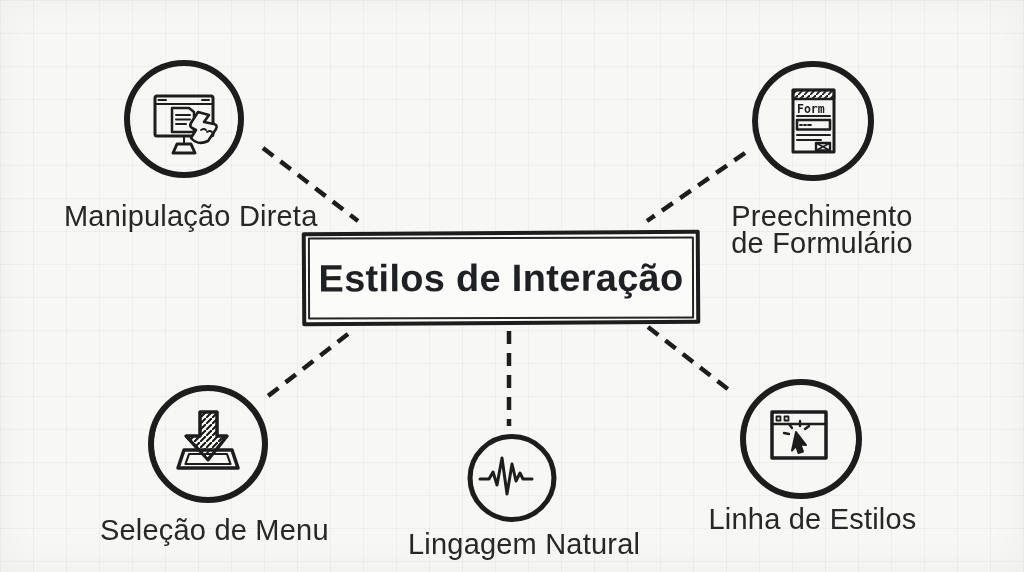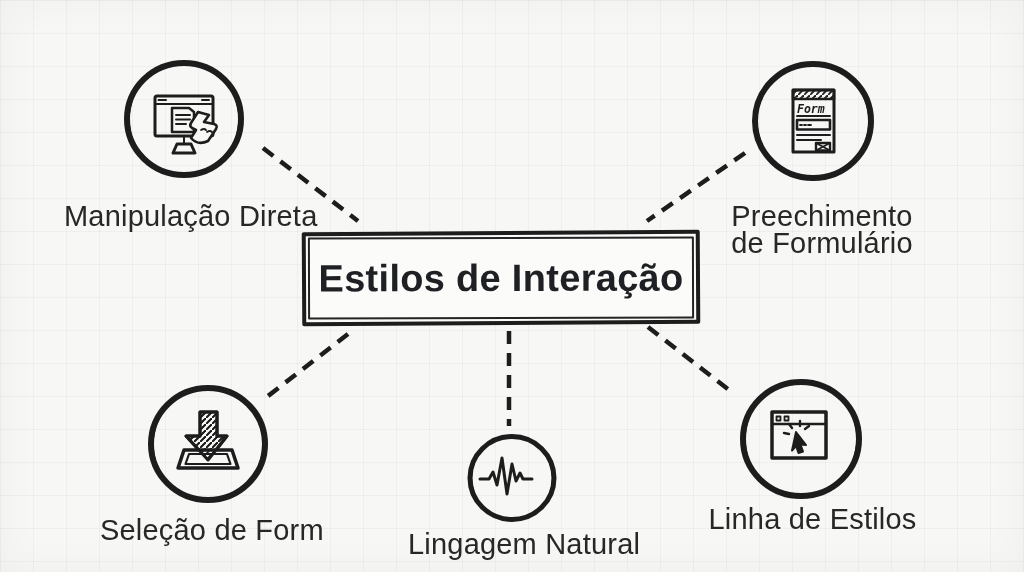--- a/index.html
+++ b/index.html
@@ -96,21 +96,21 @@
       <line x1="54" y1="66" x2="64" y2="66" stroke-width="2"></line>
       <path d="M55 86 h14 l4 9 h-22 z" stroke-width="3"></path>
       <path d="M62 78 v8" stroke-width="2"></path>
       <path d="M76 54 l-7 11 q-2 3 1 5 l4 2 -5 8 q7 8 17 3 l8 -12 q2 -4 -2 -5 l-10 -2 5 -7 z" stroke-width="2.6" fill="#f7f7f5"></path>
       <path d="M79 72 q3 -2 5 0 M85 74 q3 -2 5 0" stroke-width="1.8"></path>
     </svg>
     </span>
   </div>
   <div class="label" style="left:64px;top:203px;width:230px;">Manipulação Direta</div>
 
-  <div class="node" style="left:750px;top:59px;font-style:italic;">
+  <div class="node" style="left:750px;top:59px;">
     <span>
     <svg width="126" height="126" viewBox="0 0 126 126" fill="none" stroke="#1d1d1d" stroke-linecap="round" stroke-linejoin="round">
       <ellipse cx="63" cy="62" rx="58" ry="57" stroke-width="6"></ellipse>
       <ellipse cx="63" cy="62" rx="56.5" ry="57.5" stroke-width="2.5" transform="rotate(-6 63 62)"></ellipse>
       <rect x="43" y="31" width="41" height="62" stroke-width="3"></rect>
       <rect x="43" y="31" width="41" height="9" stroke-width="2.5" fill="url(#hatch)"></rect>
       <text x="47" y="54" font-size="11.5" font-weight="bold" fill="#1d1d1d" stroke="none" font-family="'DejaVu Sans Mono', monospace">Form</text>
       <line x1="47" y1="57" x2="80" y2="57" stroke-width="2"></line>
       <rect x="47" y="61" width="33" height="9.5" stroke-width="2.6"></rect>
       <path d="M50 66 h2 m2 0 h2 m2 0 h3" stroke-width="1.8"></path>
@@ -131,21 +131,21 @@
     <svg width="124" height="124" viewBox="0 0 124 124" fill="none" stroke="#1d1d1d" stroke-linecap="round" stroke-linejoin="round">
       <ellipse cx="62" cy="62" rx="57" ry="56" stroke-width="6"></ellipse>
       <ellipse cx="62" cy="62" rx="55.5" ry="56.5" stroke-width="2.5" transform="rotate(7 62 62)"></ellipse>
       <path d="M54 30 h17 v24 h10 L62 78 40 54 h14 z" stroke-width="3" fill="url(#hatch)"></path>
       <path d="M38 68 h48 l6 18 h-60 z" stroke-width="3.5" fill="#f7f7f5"></path>
       <path d="M43 72 h38 l3.5 10 h-45 z" stroke-width="2.2"></path>
       <path d="M54 30 h17 v24 h10 L62 78 40 54 h14 z" stroke-width="3" fill="url(#hatch)"></path>
     </svg>
     </span>
   </div>
-  <div class="label" style="left:100px;top:517px;width:200px;">Seleção de Form</div>
+  <div class="label" style="left:100px;top:517px;width:200px;">Seleção de Menu</div>
 
   <div class="node" style="left:466px;top:432px;">
     <span>
     <svg width="92" height="92" viewBox="0 0 92 92" fill="none" stroke="#1d1d1d" stroke-linecap="round" stroke-linejoin="round">
       <ellipse cx="46" cy="46" rx="42" ry="41.5" stroke-width="5"></ellipse>
       <ellipse cx="46" cy="46" rx="40.8" ry="42" stroke-width="2" transform="rotate(-8 46 46)"></ellipse>
       <path d="M14 47 h9 l4 -7 4 13 5 -27 5 36 5 -30 4 17 4 -8 3 6 h9" stroke-width="3"></path>
     </svg>
     </span>
   </div>

